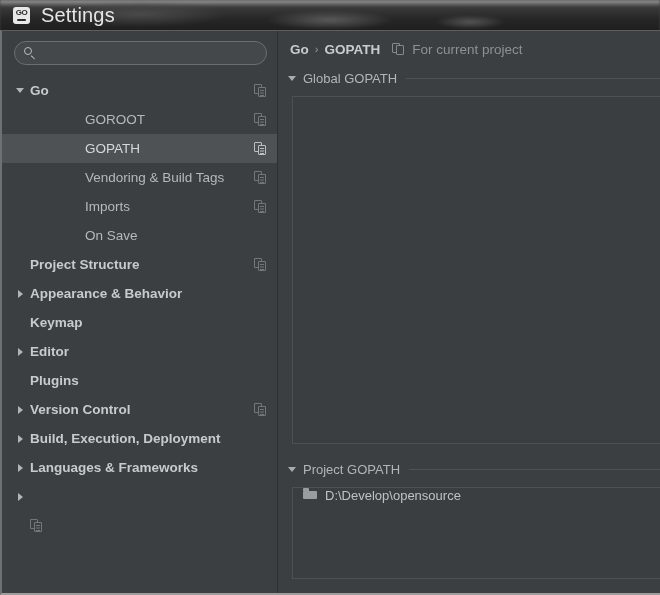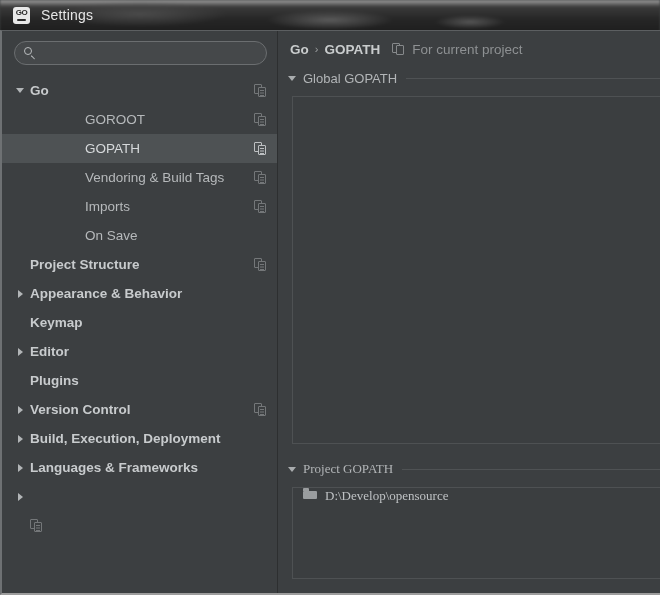--- a/index.html
+++ b/index.html
@@ -65,21 +65,21 @@
   .go-icon .go-bar {
     width: 9px;
     height: 2px;
     background: #2b2b2b;
     margin-top: 1.5px;
     border-radius: 1px;
   }
   .title-text {
     margin-left: 11px;
     color: #e6e6e6;
-    font-size: 14px;
+    font-size: 20px;
     letter-spacing: 0.2px;
     white-space: nowrap;
   }
 
   
   .dialog {
     position: absolute;
     left: 0; top: 30px;
     width: 660px; height: 565px;
     background: #3c3f41;
@@ -506,21 +506,21 @@
 
       <div class="section">
         <div class="section-header">
           <span class="sec-arrow"></span>
           <span class="section-title">Global GOPATH</span>
           <span class="section-rule"></span>
         </div>
         <div class="list-box global" id="global-list"></div>
       </div>
 
-      <div class="section" style="margin-top:14px;font-family:Liberation Serif, serif;">
+      <div class="section" style="margin-top:14px;">
         <div class="section-header">
           <span class="sec-arrow"></span>
           <span class="section-title">Project GOPATH</span>
           <span class="section-rule"></span>
         </div>
         <div class="list-box project" id="project-list">
             <div class="list-row">
               <span class="folder-icon">
                 <span class="tab"></span>
                 <span class="body"></span>

